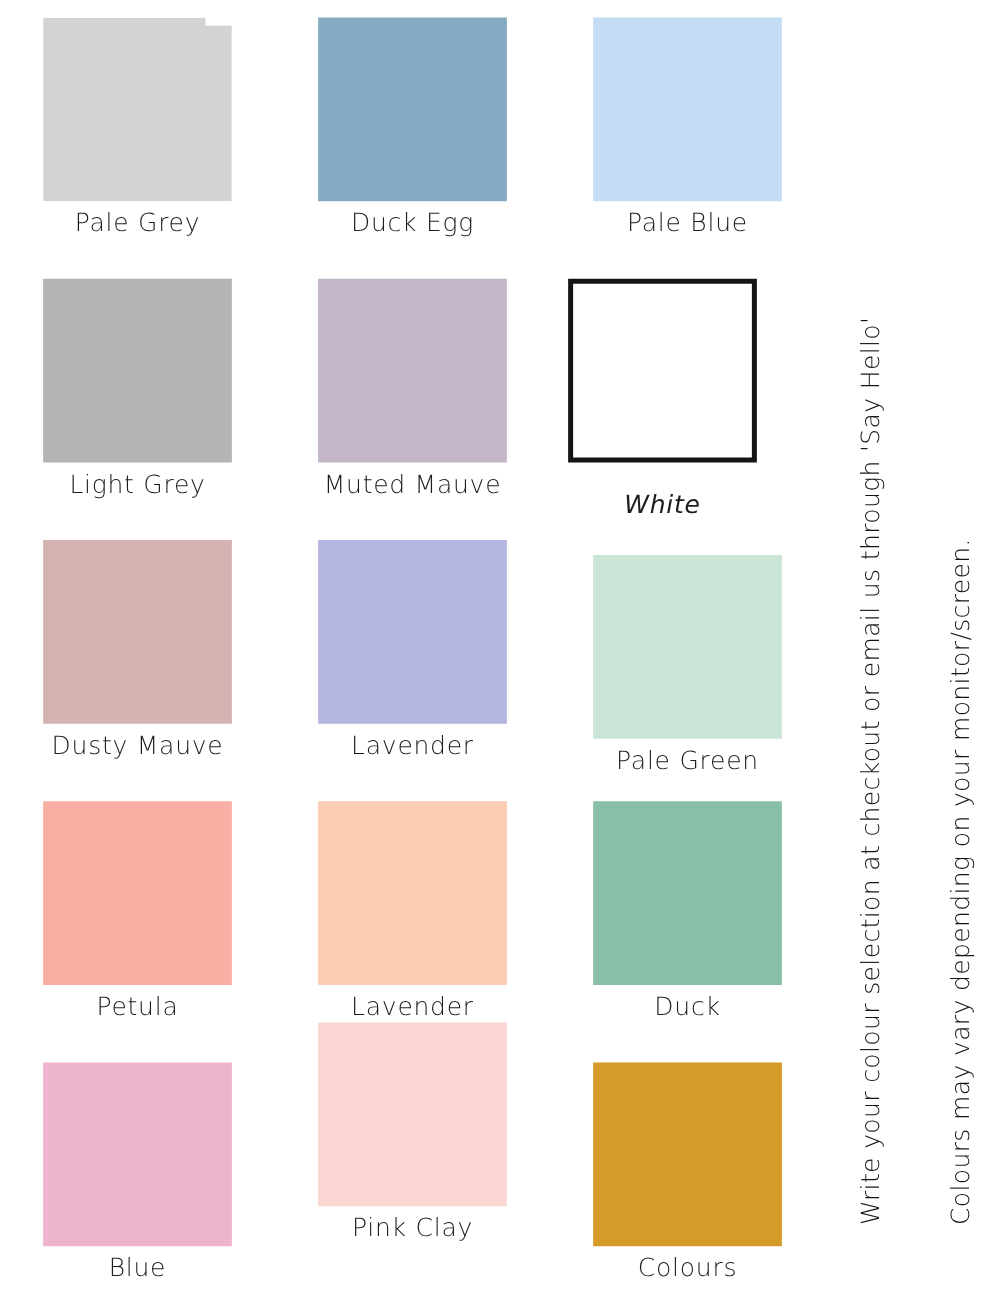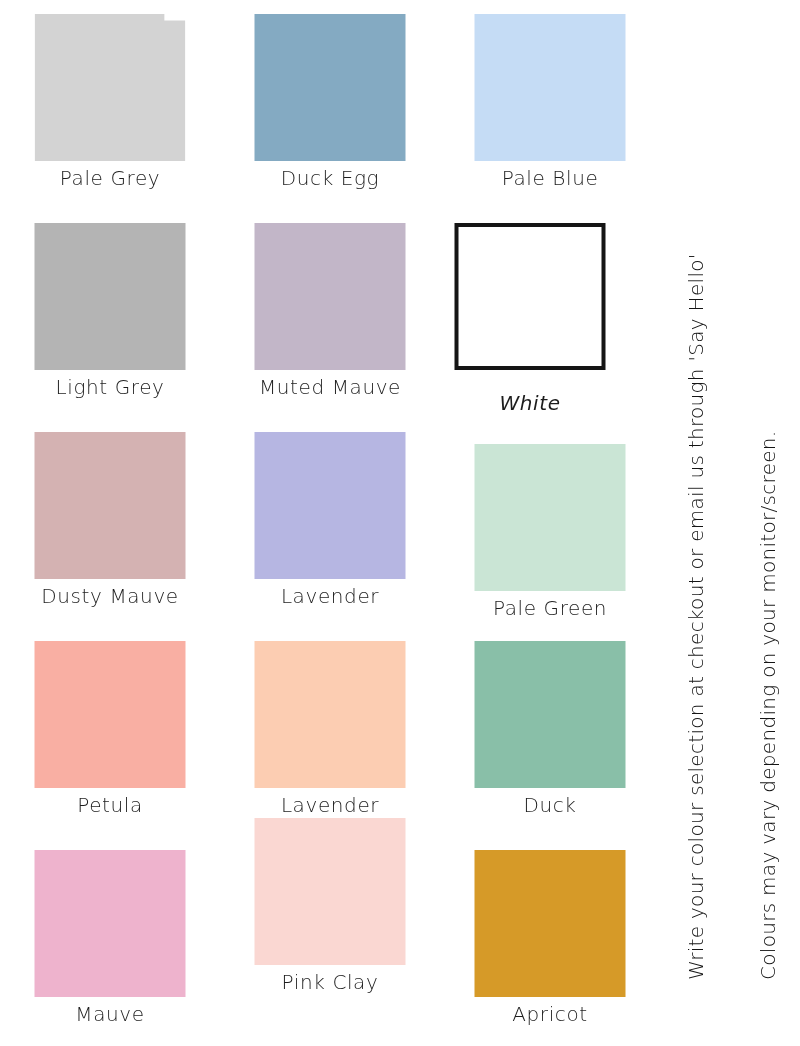--- a/index.html
+++ b/index.html
@@ -146,28 +146,28 @@
     <div class="swatch-cell" style="left: 220px; top: 627px;">
       <div class="swatch-chip" title="Apricot" style="background-color: rgb(252, 205, 178);"></div>
       <div class="swatch-label">Lavender</div>
     </div>
     <div class="swatch-cell" style="left: 440px; top: 627px;">
       <div class="swatch-chip" title="Mint" style="background-color: rgb(137, 191, 168);"></div>
       <div class="swatch-label">Duck</div>
     </div>
     <div class="swatch-cell" style="left: 0px; top: 836px;">
       <div class="swatch-chip" title="Pink" style="background-color: rgb(238, 179, 205);"></div>
-      <div class="swatch-label">Mauve</div>
+      <div class="swatch-label">Blue</div>
     </div>
     <div class="swatch-cell" style="left: 220px; top: 804px;">
       <div class="swatch-chip" title="Pink Clay" style="background-color: rgb(250, 215, 210);"></div>
       <div class="swatch-label">Pink Clay</div>
     </div>
     <div class="swatch-cell" style="left: 440px; top: 836px;">
       <div class="swatch-chip" title="Mustard" style="background-color: rgb(214, 154, 40);"></div>
-      <div class="swatch-label">Apricot</div>
+      <div class="swatch-label">Colours</div>
     </div>
   </div>
 
 <div id="side-notes">
   <div class="side-note" id="side-note-primary">Write your colour selection at checkout or email us through 'Say Hello'</div>
   <div class="side-note" id="side-note-secondary">Colours may vary depending on your monitor/screen.</div>
 </div>
 
 </body></html>

